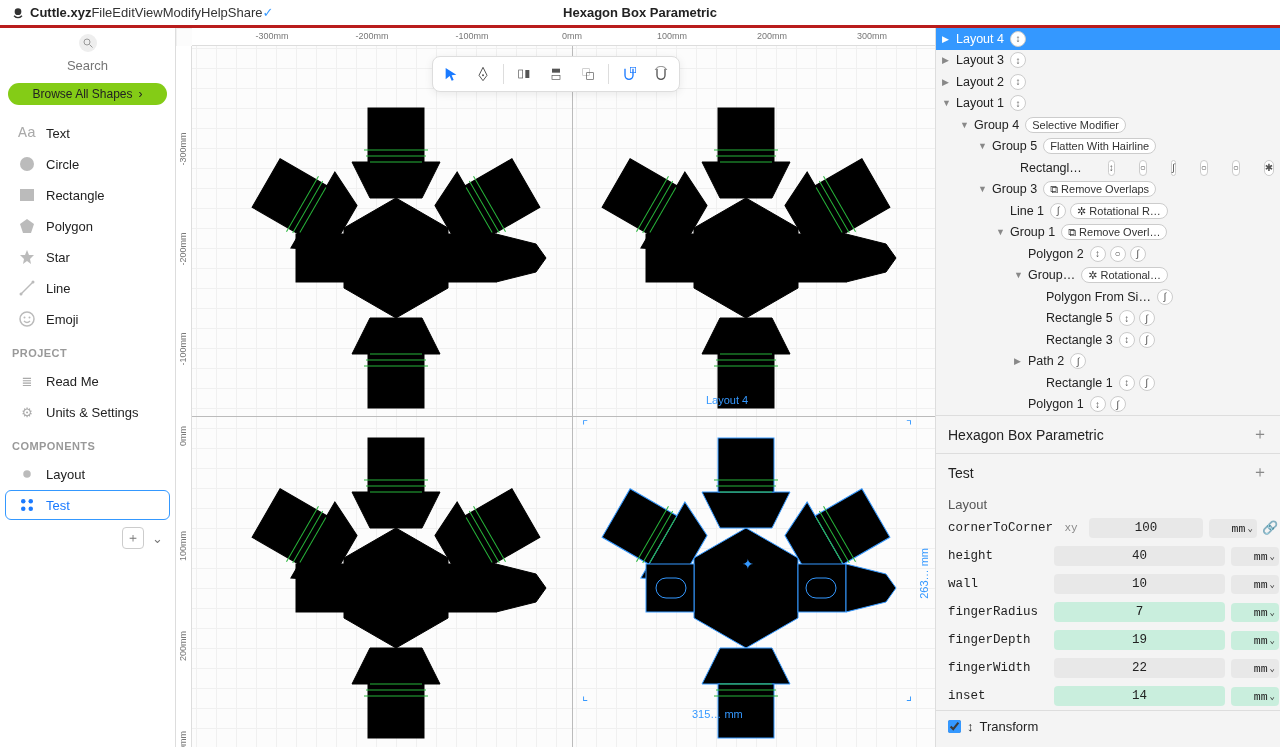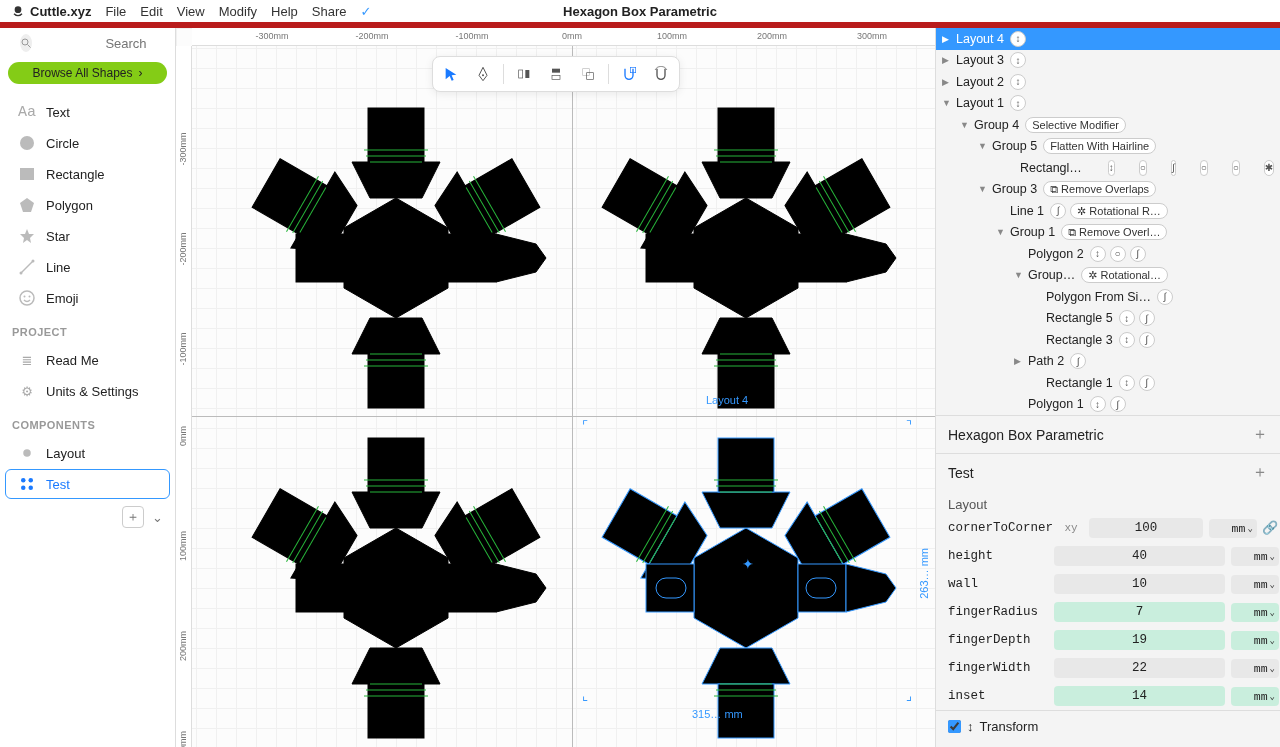--- a/index.html
+++ b/index.html
@@ -5,23 +5,23 @@
   * { box-sizing: border-box; margin: 0; padding: 0; }
   html, body {
     width: 1280px; height: 747px;
     font-family: -apple-system, BlinkMacSystemFont, "Segoe UI", Helvetica, Arial, sans-serif;
     font-size: 13px;
     color: #222;
     background: #fff;
     overflow: hidden;
   }
   .menubar {
-    display: flex; align-items: center; gap: 14px;
+    display: flex; align-items: center; gap: 0;
     height: 28px; padding: 0 10px;
-    border-bottom: 6px solid #b91c1c;
+    border-bottom: 3px solid #b91c1c;
     background: #fff;
     position: relative;
   }
   .menubar .logo { display: flex; align-items: center; gap: 4px; font-weight: 600; }
   .menubar .logo svg { width: 16px; height: 16px; }
   .menubar .item { cursor: default; font-size: 13px; color:#333;}
   .menubar .check { color: #3498ff; }
   .doc-title {
     position: absolute; left: 50%; transform: translateX(-50%);
     font-weight: 600;
@@ -32,21 +32,21 @@
   
   .left {
     width: 176px; flex: 0 0 176px;
     border-right: 1px solid #ddd;
     background: #fff;
     display: flex; flex-direction: column;
     overflow: hidden;
   }
   .search-row {
     display: flex; align-items: center; gap: 6px;
-    padding: 6px 20px; color: #999;
+    padding: 6px 8px; color: #999; flex-direction: column;
   }
   .search-row input {
     flex: 1; border: none; outline: none; font-size: 13px;
     background: transparent; text-align: center; color:#888;
   }
   .search-row .mag { width:18px; height:18px; background:#eee; border-radius:50%; display:flex;align-items:center;justify-content:center;}
   .browse-pill {
     margin: 4px 8px 10px; padding: 4px 8px;
     background: #84cc16; border-radius: 14px;
     display: flex; align-items: center; justify-content: center; gap: 6px;

